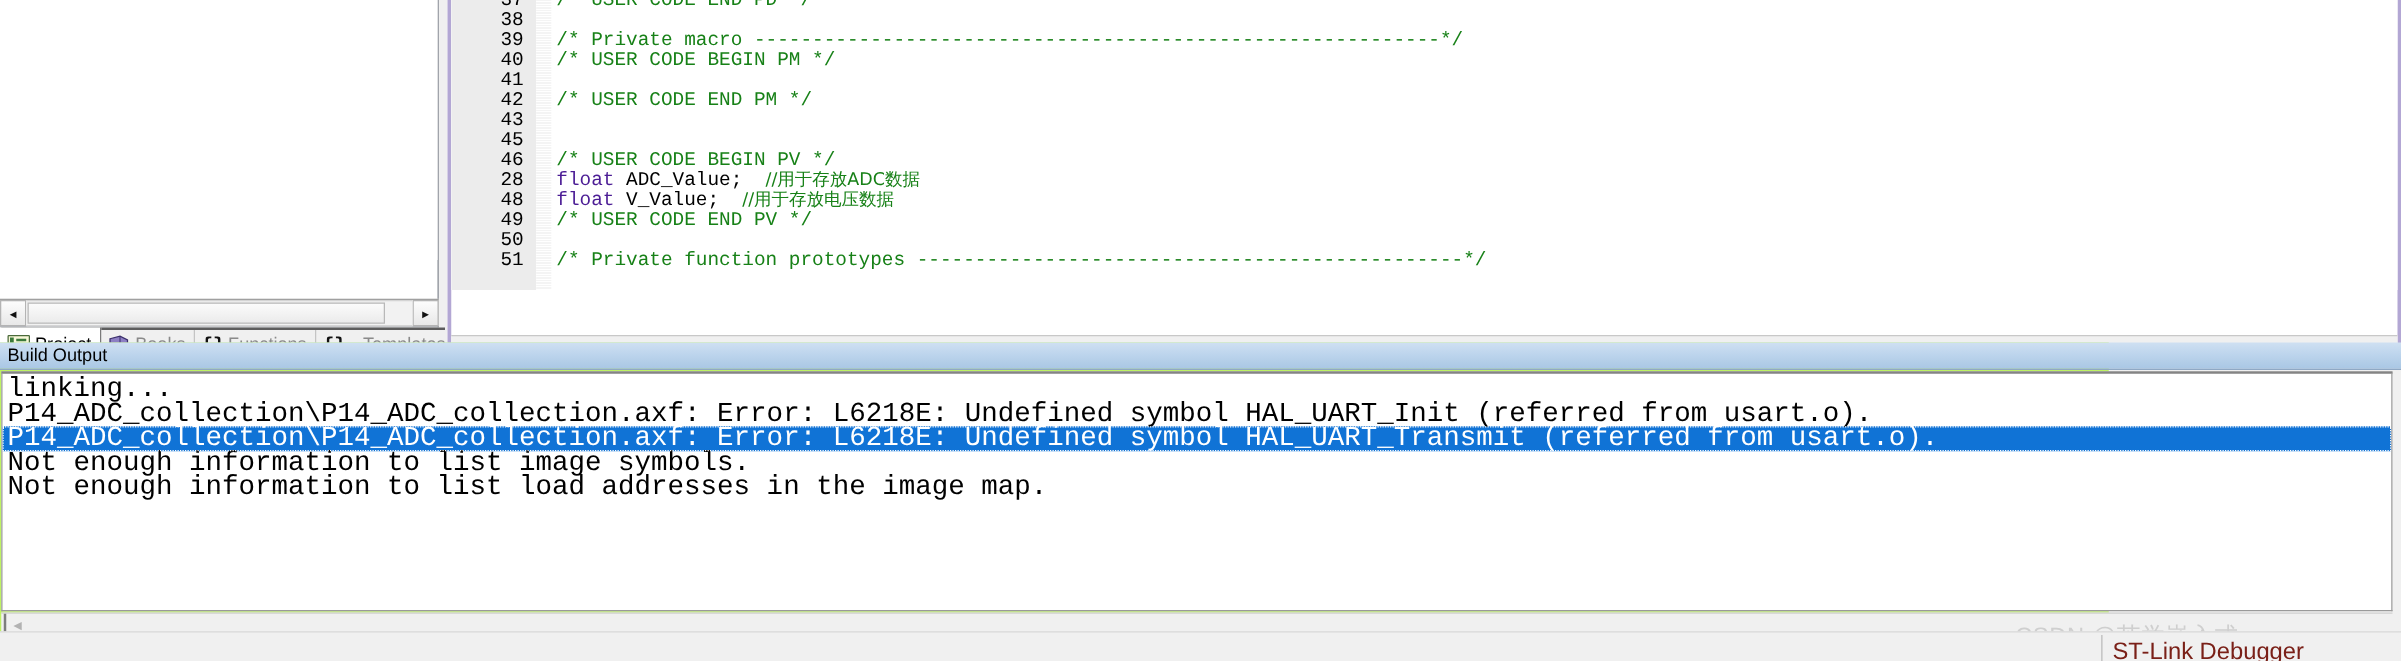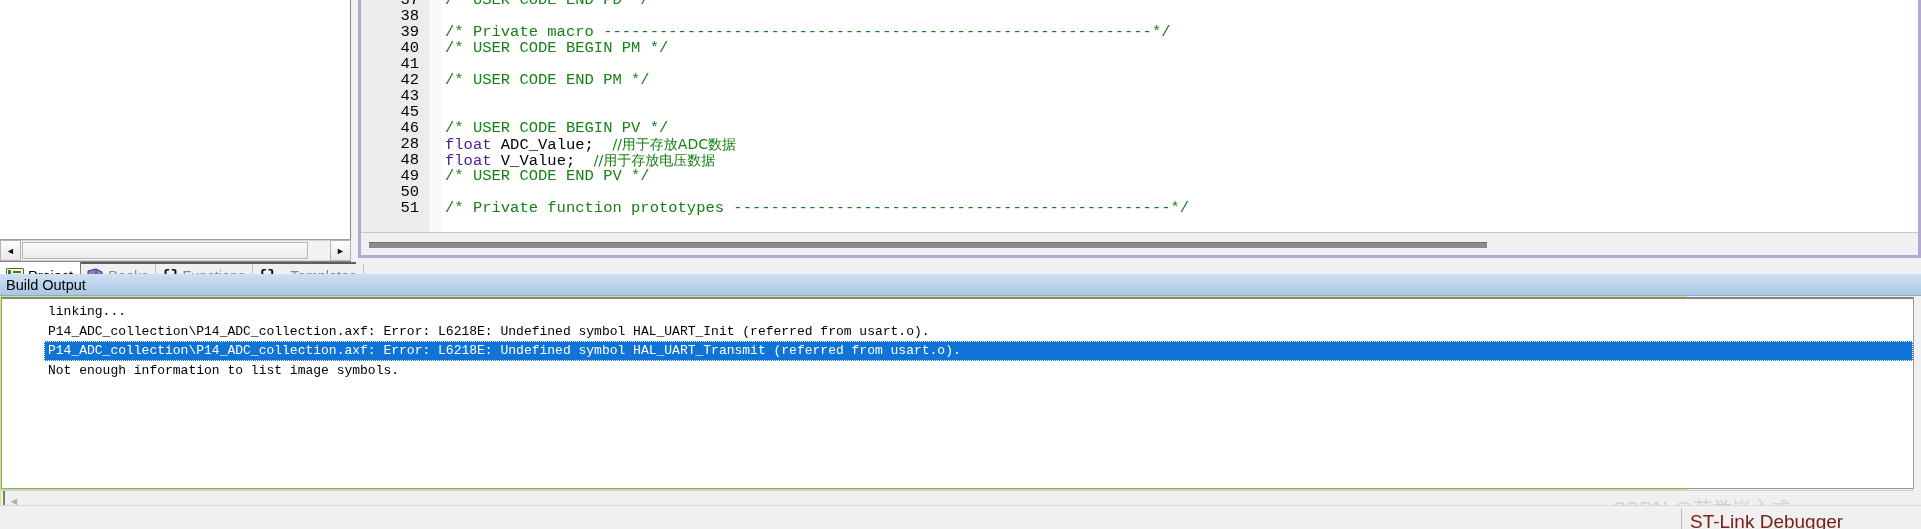--- a/index.html
+++ b/index.html
@@ -114,21 +114,21 @@
     font-family: "Liberation Mono", monospace;
     font-weight: bold;
     font-size: 15px;
     color: #111;
     margin-right: 3px;
   }
 
   
   #editor-panel {
     position: absolute; left: 358px; top: 0;
-    width: 1563px; height: 258px;
+    width: 1563px; height: 294px;
     background: #ffffff;
     border-left: 3px solid #b3a7d4;
     border-right: 3px solid #b3a7d4;
     border-bottom: 3px solid #b3a7d4;
     box-sizing: border-box;
   }
   #editor-inner {
     position: absolute; left: 0; top: 0; right: 0;
     height: 232px;
     overflow: hidden;
@@ -204,24 +204,23 @@
     position: absolute; left: 1px; top: 23px;
     width: 1913px; height: 192px;
     background: #ffffff;
     border: 1px solid #9a9a9a;
     border-top: 2px solid #848484;
     box-sizing: border-box;
     overflow: hidden;
   }
   #bo-lines {
     font-family: "Liberation Mono", monospace;
-    font-size: 13px;
+    font-size: 22px;
     line-height: 19.5px;
     padding-top: 3px;
-    padding-left: 42px;
   }
   .bo-line {
     white-space: pre;
     padding-left: 4px;
     color: #000000;
     height: 19.5px;
   }
   .bo-line.selected {
     background: #1073d6;
     color: #ffffff;
@@ -354,20 +353,21 @@
   </div>
 
   <div id="build-output">
     <div id="bo-title">Build Output</div>
     <div id="bo-body">
       <div id="bo-lines">
           <div class="bo-line">linking...</div>
           <div class="bo-line">P14_ADC_collection\P14_ADC_collection.axf: Error: L6218E: Undefined symbol HAL_UART_Init (referred from usart.o).</div>
           <div class="bo-line selected">P14_ADC_collection\P14_ADC_collection.axf: Error: L6218E: Undefined symbol HAL_UART_Transmit (referred from usart.o).</div>
           <div class="bo-line">Not enough information to list image symbols.</div>
+          <div class="bo-line">Not enough information to list load addresses in the image map.</div>
         </div>
     </div>
     <div id="bo-hscroll">
       <div id="bo-harrow">
         <span>◄</span>
       </div>
     </div>
   </div>
 
   <div id="watermark">

